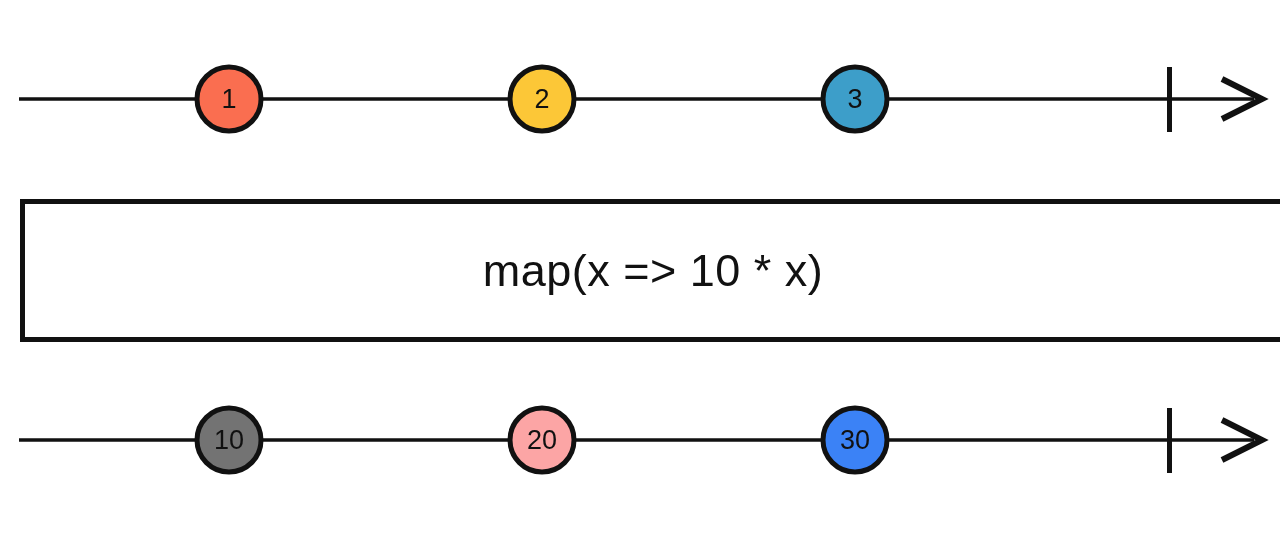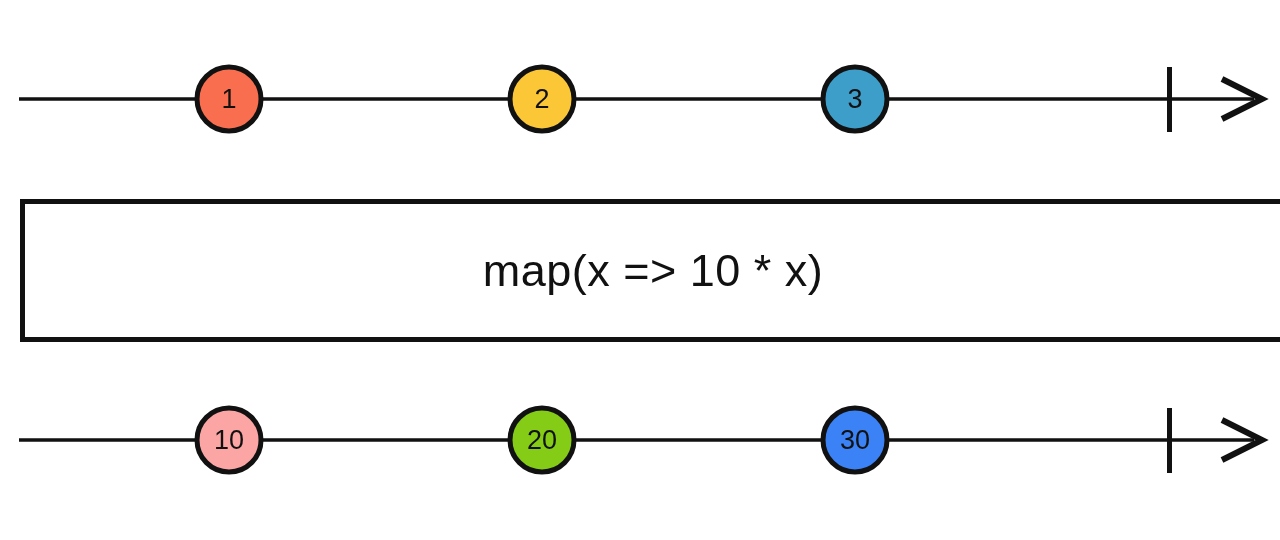--- a/index.html
+++ b/index.html
@@ -83,23 +83,23 @@
     <span>2</span>
   </div>
   <div class="marble" style="left: 855px; top: 99px; background-color: rgb(61, 158, 201);">
     <span>3</span>
   </div>
 
   <div class="op-box">
     <span>map(x =&gt; 10 * x)</span>
   </div>
 
-  <div class="marble" style="left: 229px; top: 440px; background-color: #fca5a5;">
+  <div class="marble" style="left: 229px; top: 440px; background-color: #737373;">
     <span>10</span>
   </div>
-  <div class="marble" style="left: 542px; top: 440px; background-color: #84cc16;">
+  <div class="marble" style="left: 542px; top: 440px; background-color: #fca5a5;">
     <span>20</span>
   </div>
   <div class="marble" style="left: 855px; top: 440px; background-color: #3b82f6;">
     <span>30</span>
   </div>
 
 </div>
 
 </body></html>

